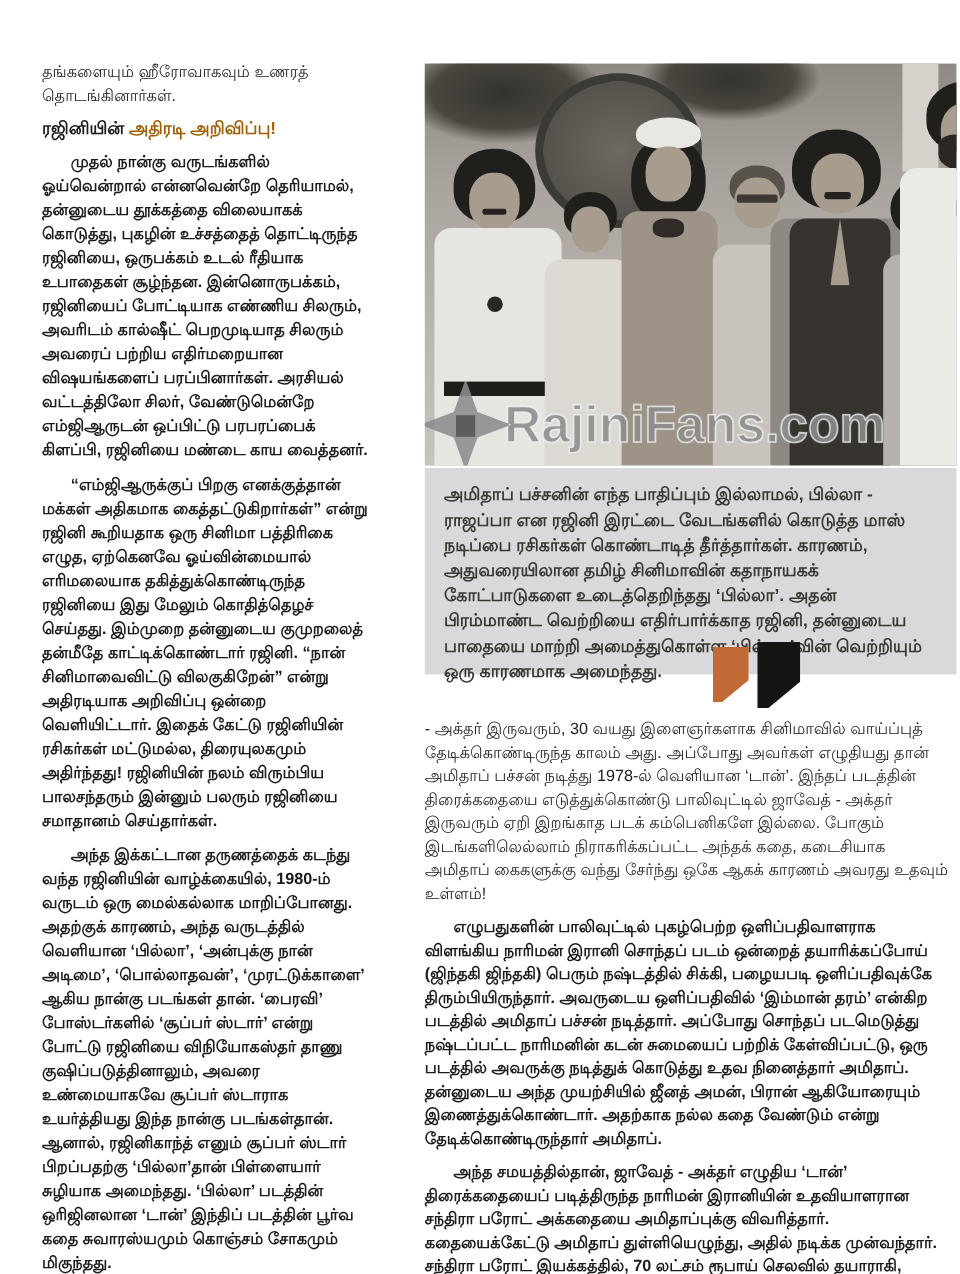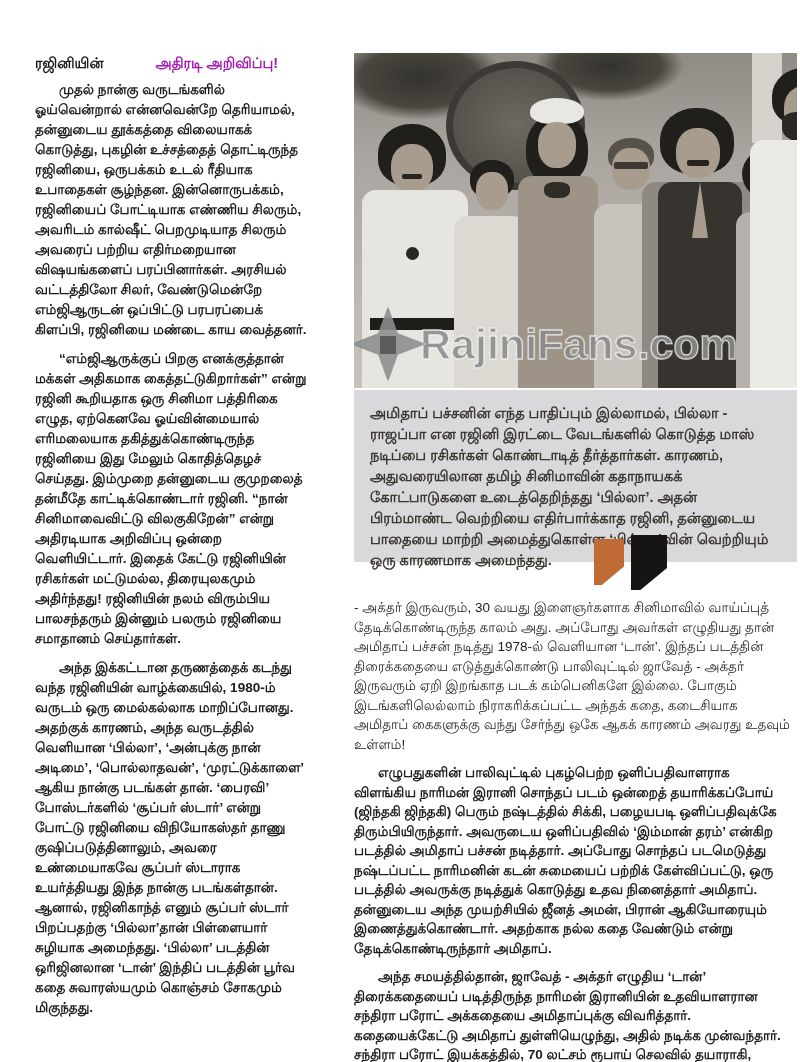--- a/index.html
+++ b/index.html
@@ -16,42 +16,42 @@
   }
   .col-right {
     position:absolute; left:354px; top:598px; width:438px;
     font-size:13.5px; line-height:19.5px; text-align:left;
   }
   p.para { margin:0 0 9px 0; }
   p.indent { text-indent:24px;font-weight:bold; }
   h3.sec-head {
     margin:4px 0 7px 0; font-size:14.5px; line-height:19px; font-weight:bold;
   }
-  .head-orange { color:#a21caf;margin-left:48px; }
+  .head-orange { color:#a16207; }
   
   .photo {
     position:absolute; left:354px; top:53px; width:443px; height:335px;
     background:linear-gradient(180deg,#8f8b84 0%,#a9a59e 30%,#bcb8b1 70%,#c7c3bc 100%);
     overflow:hidden;
   }
   .ph-foliage { position:absolute; background:radial-gradient(closest-side,#34322d,#4a4740 70%, transparent); border-radius:50%; }
   .ph-arch { position:absolute; border:7px solid #3c3a34; border-radius:50%; background:radial-gradient(closest-side,#6e6a62,#55524b); }
   .ph-window { position:absolute; background:#d6d2cb; }
   .ph-person { position:absolute; bottom:0; }
   .ph-hair { position:absolute; background:#211f1c; border-radius:48% 48% 42% 42%; }
   .ph-face { position:absolute; background:#a79c8e; border-radius:45%; }
   .ph-must { position:absolute; background:#26231f; border-radius:2px; }
   .ph-glass { position:absolute; background:rgba(25,23,20,.75); border-radius:2px; }
   .ph-body { position:absolute; bottom:0; border-radius:14px 14px 0 0; }
   .ph-belt { position:absolute; background:#1f1d1a; }
   .ph-medal { position:absolute; background:#2a2723; border-radius:50%; }
   .ph-neck { position:absolute; background:#2f2c27; border-radius:40%; }
   
   .watermark {
-    position:absolute; left:-4px; top:248px; width:450px; height:86px;
+    position:absolute; left:-4px; top:258px; width:450px; height:86px;
     display:flex; align-items:center; opacity:.88; pointer-events:none;
   }
   .wm-star {
     width:76px; height:76px; flex:0 0 auto; position:relative;
     background:#8d8d8d;
     clip-path:polygon(50% 0,63% 36%,100% 50%,63% 64%,50% 100%,37% 64%,0 50%,37% 36%);
     box-shadow:inset 0 0 0 2px #efefef;
   }
   .wm-star::after {
     content:""; position:absolute; left:30px; top:30px; width:16px; height:18px;
@@ -71,20 +71,21 @@
     font-weight:bold; font-size:14.5px; line-height:21px; color:#3a3733;
   }
   .qmark { position:absolute; clip-path:polygon(0 0,100% 0,100% 60%,26% 100%,0 100%); }
   .qmark.orange { left:240px; top:149px; width:30px; height:46px; background:#c06a35; }
   .qmark.black  { left:277px; top:145px; width:36px; height:55px; background:#161513; }
 </style>
 </head>
 <body>
 
 <div class="col-left">
+  <p class="para">தங்களையும் ஹீரோவாகவும் உணரத் தொடங்கினார்கள்.</p>
   <h3 class="sec-head">
     <span>ரஜினியின்</span>
     <span class="head-orange">அதிரடி அறிவிப்பு!</span>
   </h3>
   <p class="para indent">முதல் நான்கு வருடங்களில் ஓய்வென்றால் என்னவென்றே தெரியாமல், தன்னுடைய தூக்கத்தை விலையாகக் கொடுத்து, புகழின் உச்சத்தைத் தொட்டிருந்த ரஜினியை, ஒருபக்கம் உடல் ரீதியாக உபாதைகள் சூழ்ந்தன. இன்னொருபக்கம், ரஜினியைப் போட்டியாக எண்ணிய சிலரும், அவரிடம் கால்ஷீட் பெறமுடியாத சிலரும் அவரைப் பற்றிய எதிர்மறையான விஷயங்களைப் பரப்பினார்கள். அரசியல் வட்டத்திலோ சிலர், வேண்டுமென்றே எம்ஜிஆருடன் ஒப்பிட்டு பரபரப்பைக் கிளப்பி, ரஜினியை மண்டை காய வைத்தனர்.</p>
   <p class="para indent">“எம்ஜிஆருக்குப் பிறகு எனக்குத்தான் மக்கள் அதிகமாக கைத்தட்டுகிறார்கள்” என்று ரஜினி கூறியதாக ஒரு சினிமா பத்திரிகை எழுத, ஏற்கெனவே ஓய்வின்மையால் எரிமலையாக தகித்துக்கொண்டிருந்த ரஜினியை இது மேலும் கொதித்தெழச் செய்தது. இம்முறை தன்னுடைய குமுறலைத் தன்மீதே காட்டிக்கொண்டார் ரஜினி. “நான் சினிமாவைவிட்டு விலகுகிறேன்” என்று அதிரடியாக அறிவிப்பு ஒன்றை வெளியிட்டார். இதைக் கேட்டு ரஜினியின் ரசிகர்கள் மட்டுமல்ல, திரையுலகமும் அதிர்ந்தது! ரஜினியின் நலம் விரும்பிய பாலசந்தரும் இன்னும் பலரும் ரஜினியை சமாதானம் செய்தார்கள்.</p>
   <p class="para indent">அந்த இக்கட்டான தருணத்தைக் கடந்து வந்த ரஜினியின் வாழ்க்கையில், 1980-ம் வருடம் ஒரு மைல்கல்லாக மாறிப்போனது. அதற்குக் காரணம், அந்த வருடத்தில் வெளியான ‘பில்லா’, ‘அன்புக்கு நான் அடிமை’, ‘பொல்லாதவன்’, ‘முரட்டுக்காளை’ ஆகிய நான்கு படங்கள் தான். ‘பைரவி’ போஸ்டர்களில் ‘சூப்பர் ஸ்டார்’ என்று போட்டு ரஜினியை விநியோகஸ்தர் தாணு குஷிப்படுத்தினாலும், அவரை உண்மையாகவே சூப்பர் ஸ்டாராக உயர்த்தியது இந்த நான்கு படங்கள்தான். ஆனால், ரஜினிகாந்த் எனும் சூப்பர் ஸ்டார் பிறப்பதற்கு ‘பில்லா’தான் பிள்ளையார் சுழியாக அமைந்தது. ‘பில்லா’ படத்தின் ஒரிஜினலான ‘டான்’ இந்திப் படத்தின் பூர்வ கதை சுவாரஸ்யமும் கொஞ்சம் சோகமும் மிகுந்தது.</p>
 
 </div>
 

